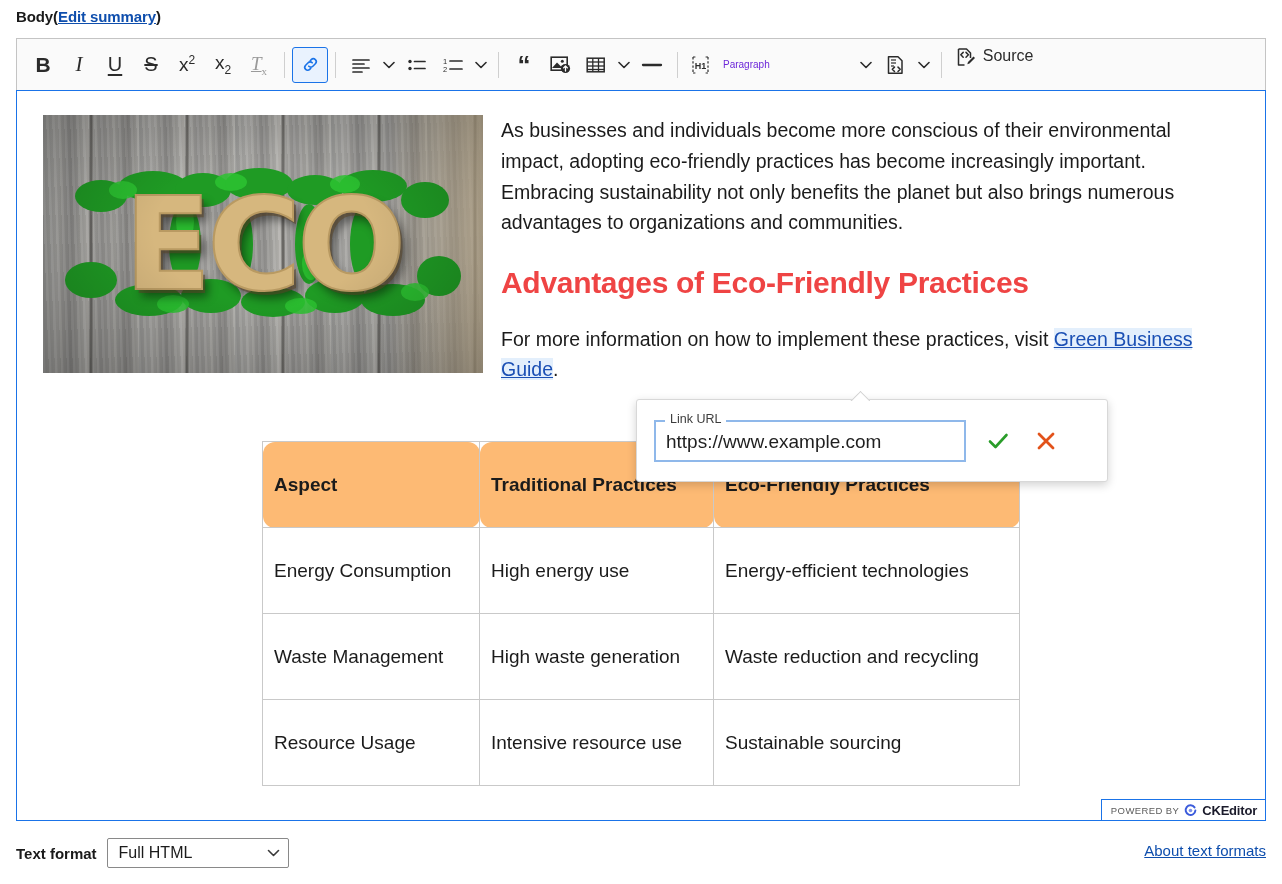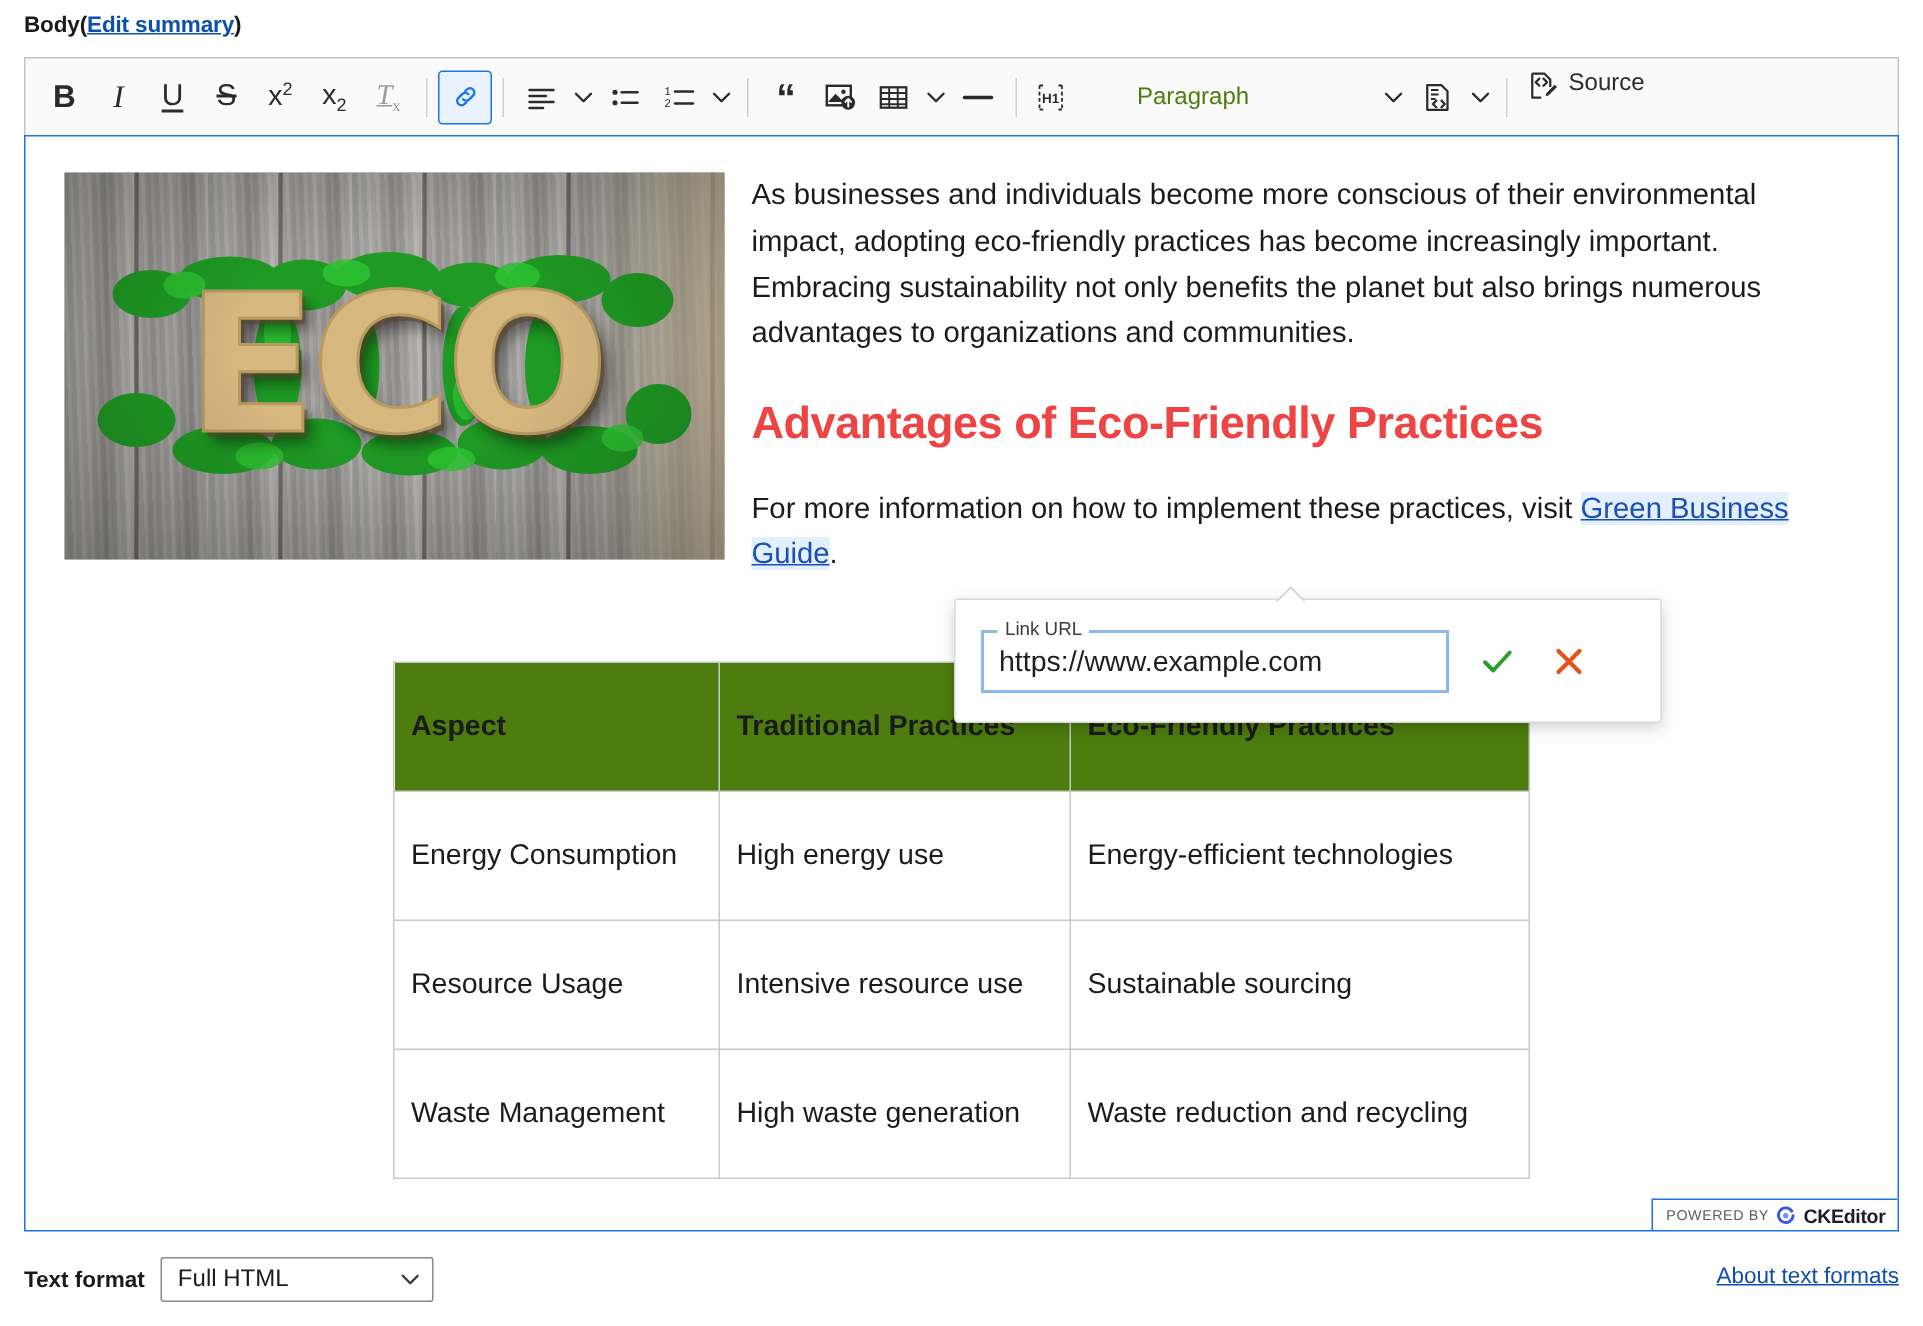--- a/index.html
+++ b/index.html
@@ -67,25 +67,24 @@
     cursor: pointer; color: #2b2b2b; flex: none;
     border-radius: 3px;
   }
   .tb-sep {
     width: 1px; height: 26px;
     background: #cfcfcf;
     margin: 0 7px;
     flex: none;
   }
   .tb-label {
-    font-size: 16px;
-    color: #4d7c0f;
+    font-size: 10px;
+    color: #6d28d9;
     padding-left: 8px;
     white-space: nowrap;
-    margin-left: 35px;
   }
   .tb-dropdown {
     display: flex; align-items: center;
     height: 36px;
     border-radius: 3px;
     cursor: pointer;
     padding-right: 2px;
   }
   .tb-dd-gap { width: 86px; flex: none; }
   .tb-source {
@@ -217,22 +216,23 @@
     border: 1px solid #c9c9c9;
     padding: 14px 11px;
     font-size: 19px;
     color: #1b1b1b;
     text-align: left;
     vertical-align: middle;
     height: 86px;
     overflow: hidden;
   }
   .data-table th {
-    background: #4d7c0f;
+    background: #fdba74;
     font-weight: bold;
+    border-radius: 12px;
   }
   .data-table col.c1 { width: 217px; }
   .data-table col.c2 { width: 234px; }
   .data-table col.c3 { width: 306px; }
 
   
   .ck-badge {
     position: absolute;
     right: -1px; bottom: -1px;
     height: 22px;
@@ -601,28 +601,28 @@
             <th>Eco-Friendly Practices</th>
           </tr>
         </thead>
         <tbody>
           <tr>
             <td>Energy Consumption</td>
             <td>High energy use</td>
             <td>Energy-efficient technologies</td>
           </tr>
           <tr>
+            <td>Waste Management</td>
+            <td>High waste generation</td>
+            <td>Waste reduction and recycling</td>
+          </tr>
+          <tr>
             <td>Resource Usage</td>
             <td>Intensive resource use</td>
             <td>Sustainable sourcing</td>
-          </tr>
-          <tr>
-            <td>Waste Management</td>
-            <td>High waste generation</td>
-            <td>Waste reduction and recycling</td>
           </tr>
         </tbody>
       </table>
 
     </div>
 
     <div class="ck-badge">
       <span class="ck-powered">POWERED BY</span>
       <svg class="ck-logo" viewBox="0 0 16 16">
         <path d="M13 4.2 A6 6 0 1 0 14 8" fill="none" stroke="#3b5bdb" stroke-width="2.4" stroke-linecap="round"></path>

